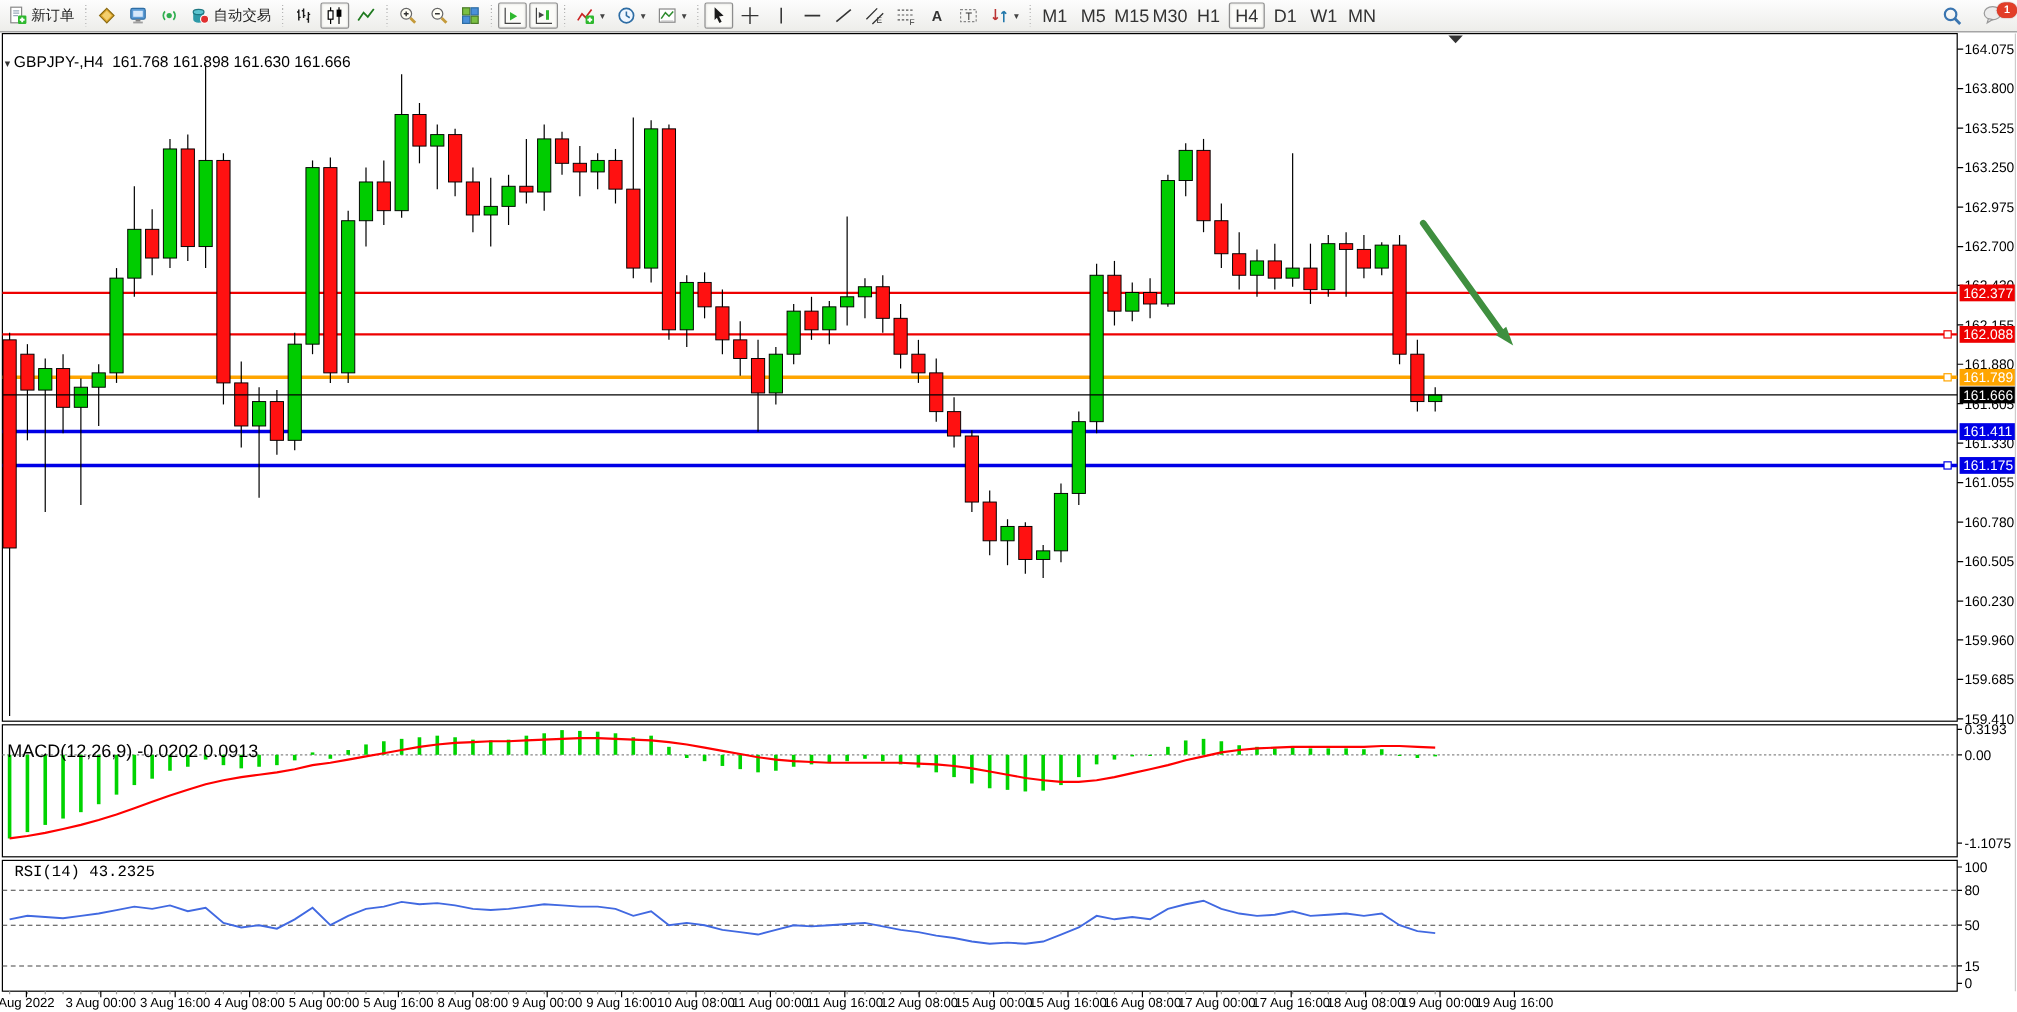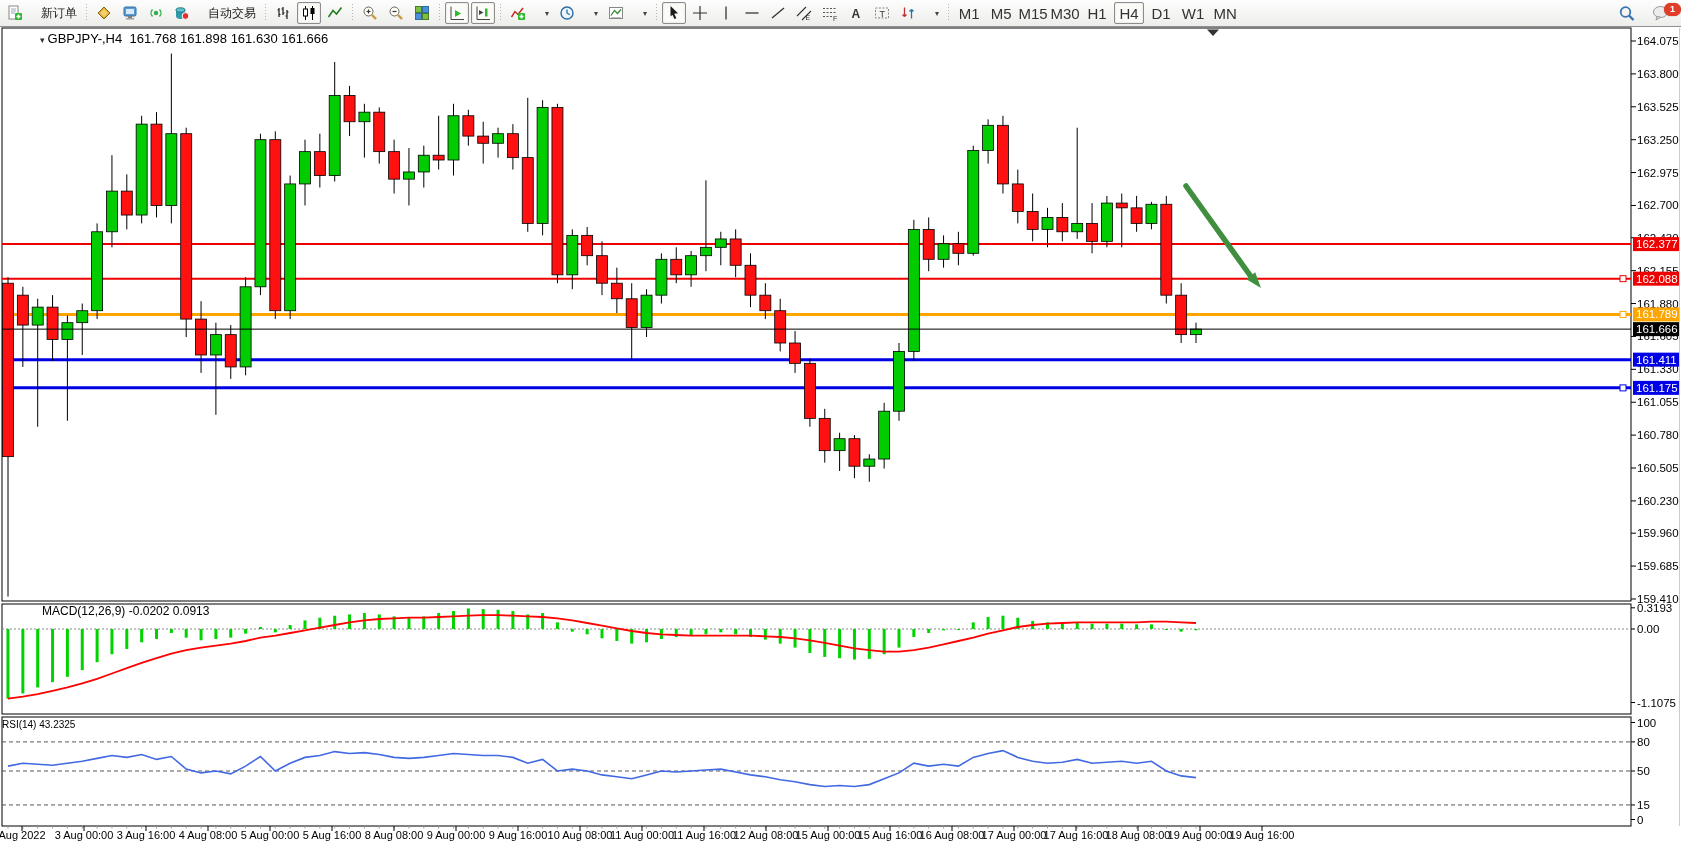--- a/index.html
+++ b/index.html
@@ -5,38 +5,38 @@
   html,body{margin:0;padding:0;background:#fff;width:1681px;height:843px;overflow:hidden;
     font-family:"Liberation Sans","DejaVu Sans",sans-serif;-webkit-font-smoothing:antialiased;}
   
   .toolbar{position:absolute;left:0;top:0;width:1681px;height:27px;
     background:linear-gradient(#fdfdfd,#ededea);border-bottom:1px solid #8f8f8f;
     display:flex;align-items:center;padding:0 2px;box-sizing:border-box;z-index:5;}
   .tb-group{display:flex;align-items:center;height:100%;}
   .tb-grip{width:5px;height:18px;margin:0 2px;
     background:repeating-linear-gradient(to bottom,#b5b5b5 0 1px,transparent 1px 3px);
     background-size:1px 100%;background-repeat:no-repeat;background-position:2px 0;}
-  .tb-btn{display:inline-flex;align-items:center;gap:18px;height:22px;padding:0 3px;margin:0 1px;
+  .tb-btn{display:inline-flex;align-items:center;gap:3px;height:22px;padding:0 3px;margin:0 1px;
     background:transparent;border:1px solid transparent;border-radius:2px;cursor:default;
     font-family:inherit;font-size:12px;color:#222;}
   .tb-btn.active{background:#fbfbf8;border:1px solid #8d8d8d;box-shadow:inset 0 0 2px rgba(0,0,0,.18);text-align:right;}
   .tb-btn .dd{font-size:8px;color:#444;margin-left:1px;}
   .tb-btn svg{display:block;}
   .tf-btn{width:30px;justify-content:center;font-size:15px;color:#333;}
   .tb-right{position:absolute;right:6px;top:0;height:27px;display:flex;align-items:center;gap:6px;}
   .badge{position:absolute;top:1px;right:-6px;min-width:13px;height:13px;border-radius:8px;
     background:#e23d28;color:#fff;font-size:9px;font-weight:bold;text-align:center;line-height:13px;
     padding:0 2px;box-shadow:0 0 1px #933;}
   .chat-wrap{position:relative;}
   
   .overlay{position:absolute;z-index:3;white-space:nowrap;color:#000;}
-  .chart-title{left:4px;top:31px;font-size:13px;margin-left:36px;}
+  .chart-title{left:4px;top:44px;font-size:13px;}
   .chart-title .corner{font-size:9px;color:#333;margin-right:3px;}
-  .macd-label{left:6px;top:604px;font-size:12px;margin-left:36px;}
-  .rsi-label{left:2px;top:719px;font-size:10px;}
+  .macd-label{left:6px;top:618px;font-size:15px;}
+  .rsi-label{left:12px;top:719px;font-size:13px;font-family:Liberation Mono, monospace;}
   #chart-svg{position:absolute;left:0;top:0;z-index:1;}
 </style>
 </head>
 <body>
 
 <div class="toolbar" id="toolbar">
     <div class="tb-group">
       <button class="tb-btn">
         <span>
           <svg width="16" height="16" viewBox="0 0 16 16">

